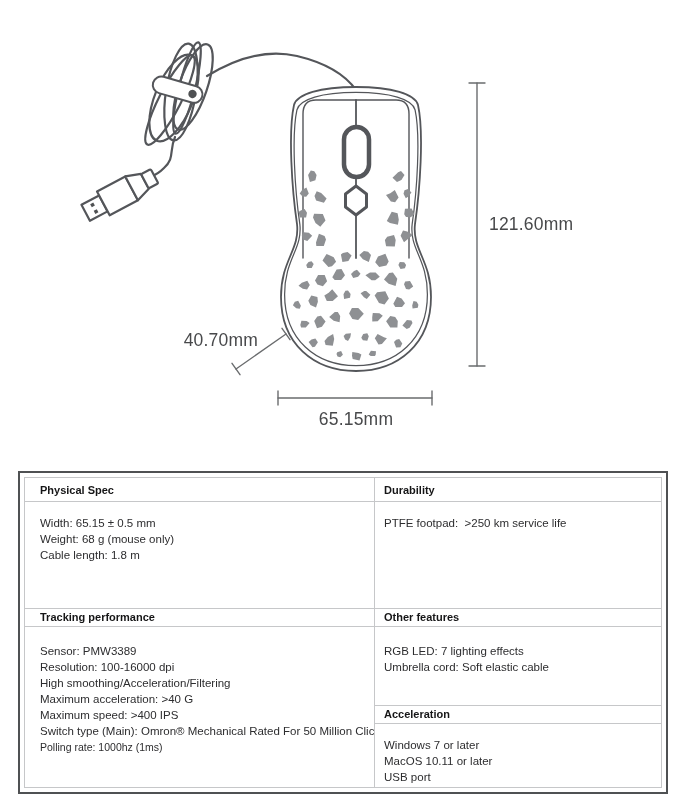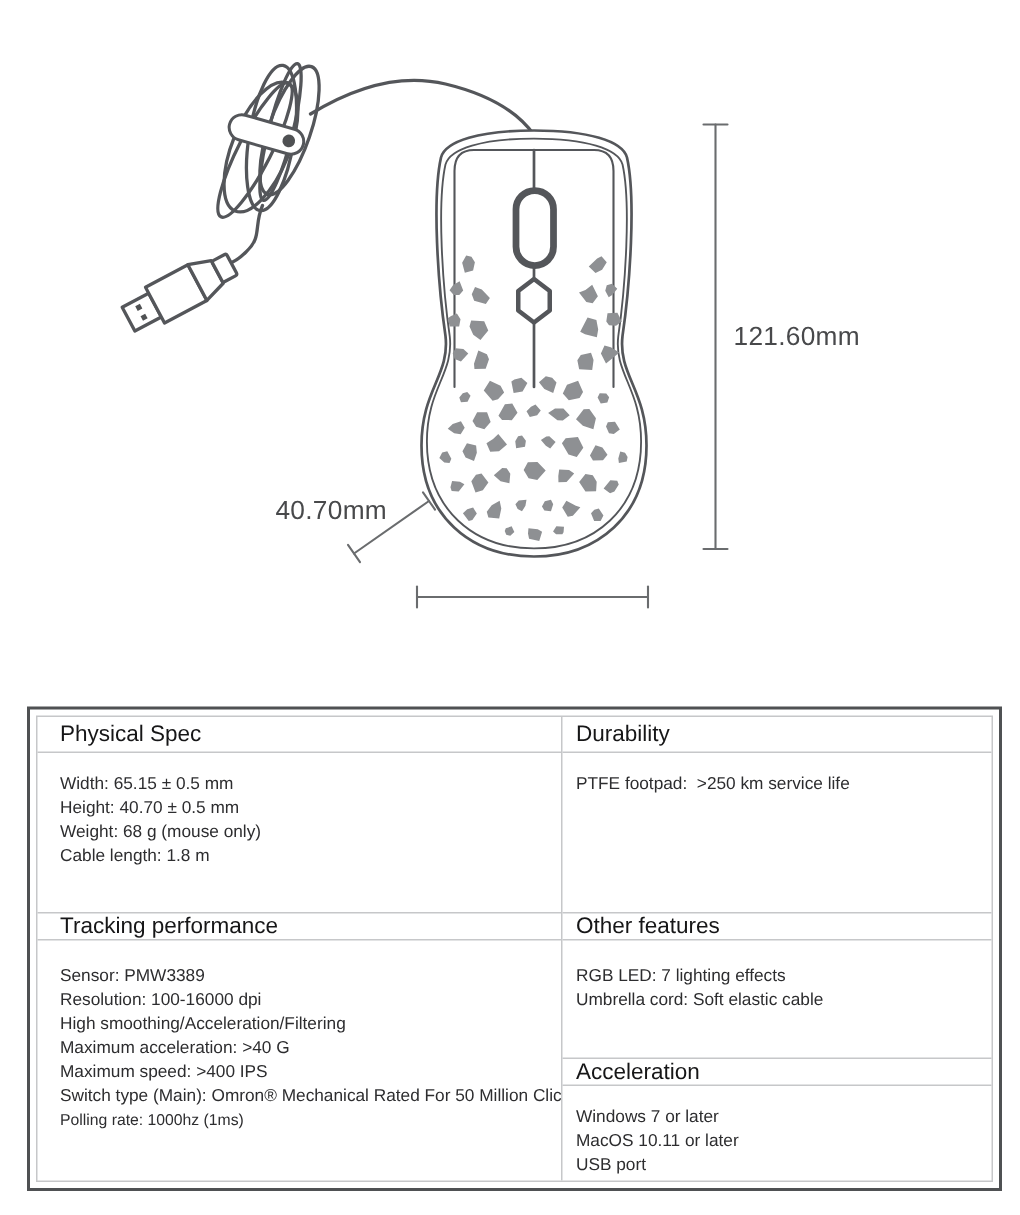--- a/index.html
+++ b/index.html
@@ -14,21 +14,21 @@
   .dim-height{left:148px;top:330px;width:110px;text-align:right;}
 
   
   .spec-table{position:absolute;left:18px;top:471px;width:650px;height:323px;
     border:2px solid #4f5153;padding:4px;box-sizing:border-box;}
   .spec-inner{width:100%;height:100%;border:1px solid #c6c7c9;box-sizing:border-box;
     display:flex;flex-direction:row;}
   .col{display:flex;flex-direction:column;box-sizing:border-box;}
   .col-left{width:350px;border-right:1px solid #c6c7c9;}
   .col-right{flex:1;}
-  .sec-header{height:24px;line-height:24px;font-weight:normal;font-size:15px;color:#161617;
+  .sec-header{height:24px;line-height:24px;font-weight:bold;font-size:11px;color:#161617;
     border-bottom:1px solid #c6c7c9;box-sizing:border-box;flex:0 0 auto;}
   .sec-header.h2{height:18px;line-height:17px;}
   .col-left .sec-header{padding-left:15px;}
   .col-right .sec-header{padding-left:9px;}
   .sec-content{box-sizing:border-box;border-bottom:1px solid #c6c7c9;flex:0 0 auto;overflow:hidden;}
   .sec-content.last{flex:1 1 auto;border-bottom:none;}
   .col-left .sec-content{padding-left:15px;}
   .col-right .sec-content{padding-left:9px;}
   .line{font-size:11.5px;line-height:16px;color:#2d2d2f;white-space:pre;}
   .line.small{font-size:10.5px;}
@@ -110,30 +110,30 @@
         <g>
           <line x1="236" y1="369" x2="286" y2="334"></line>
           <line x1="232" y1="363.3" x2="240" y2="374.7"></line>
           <line x1="282" y1="328.3" x2="290" y2="339.7"></line>
         </g>
       </g>
     </g>
   </svg>
 
   <div class="dim-label dim-length">121.60mm</div>
+  <div class="dim-label dim-width">65.15mm</div>
   <div class="dim-label dim-height">40.70mm</div>
 
   <div class="spec-table">
     <div class="spec-inner">
 
       <div class="col col-left">
         <div class="sec-header">Physical Spec</div>
         <div class="sec-content h107 pt12">
           <div class="line">Width: 65.15 ± 0.5 mm</div>
-          <div class="line">Height: 40.70 ± 0.5 mm</div>
           <div class="line">Weight: 68 g (mouse only)</div>
           <div class="line">Cable length: 1.8 m</div>
         </div>
         <div class="sec-header h2">Tracking performance</div>
         <div class="sec-content last pt16">
           <div class="line">Sensor: PMW3389</div>
           <div class="line">Resolution: 100-16000 dpi</div>
           <div class="line">High smoothing/Acceleration/Filtering</div>
           <div class="line">Maximum acceleration: &gt;40 G</div>
           <div class="line">Maximum speed: &gt;400 IPS</div>

